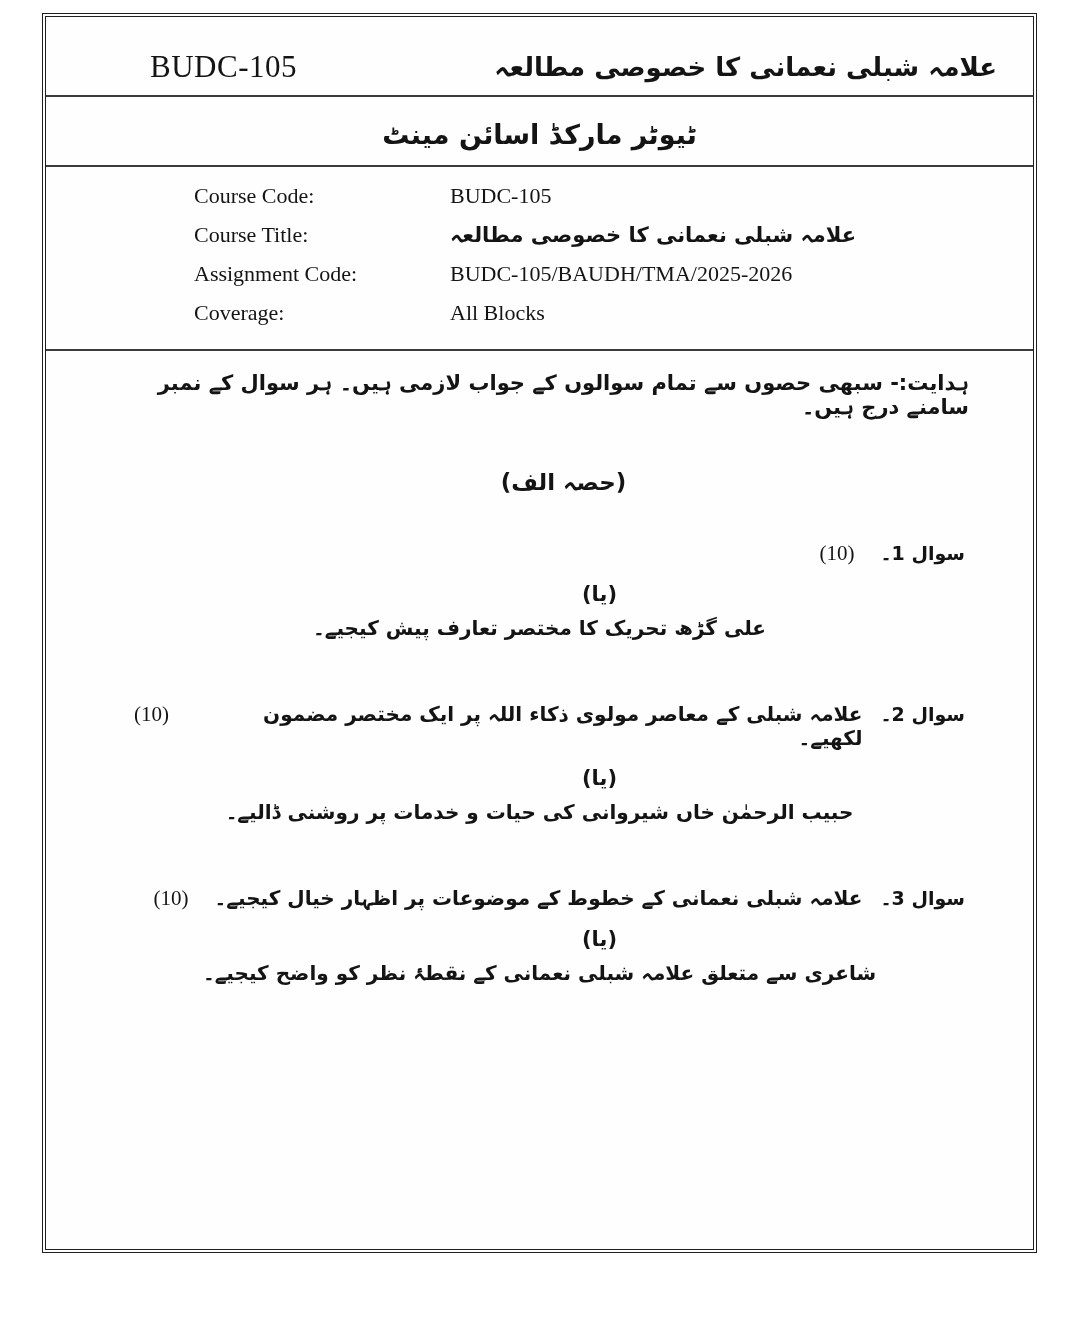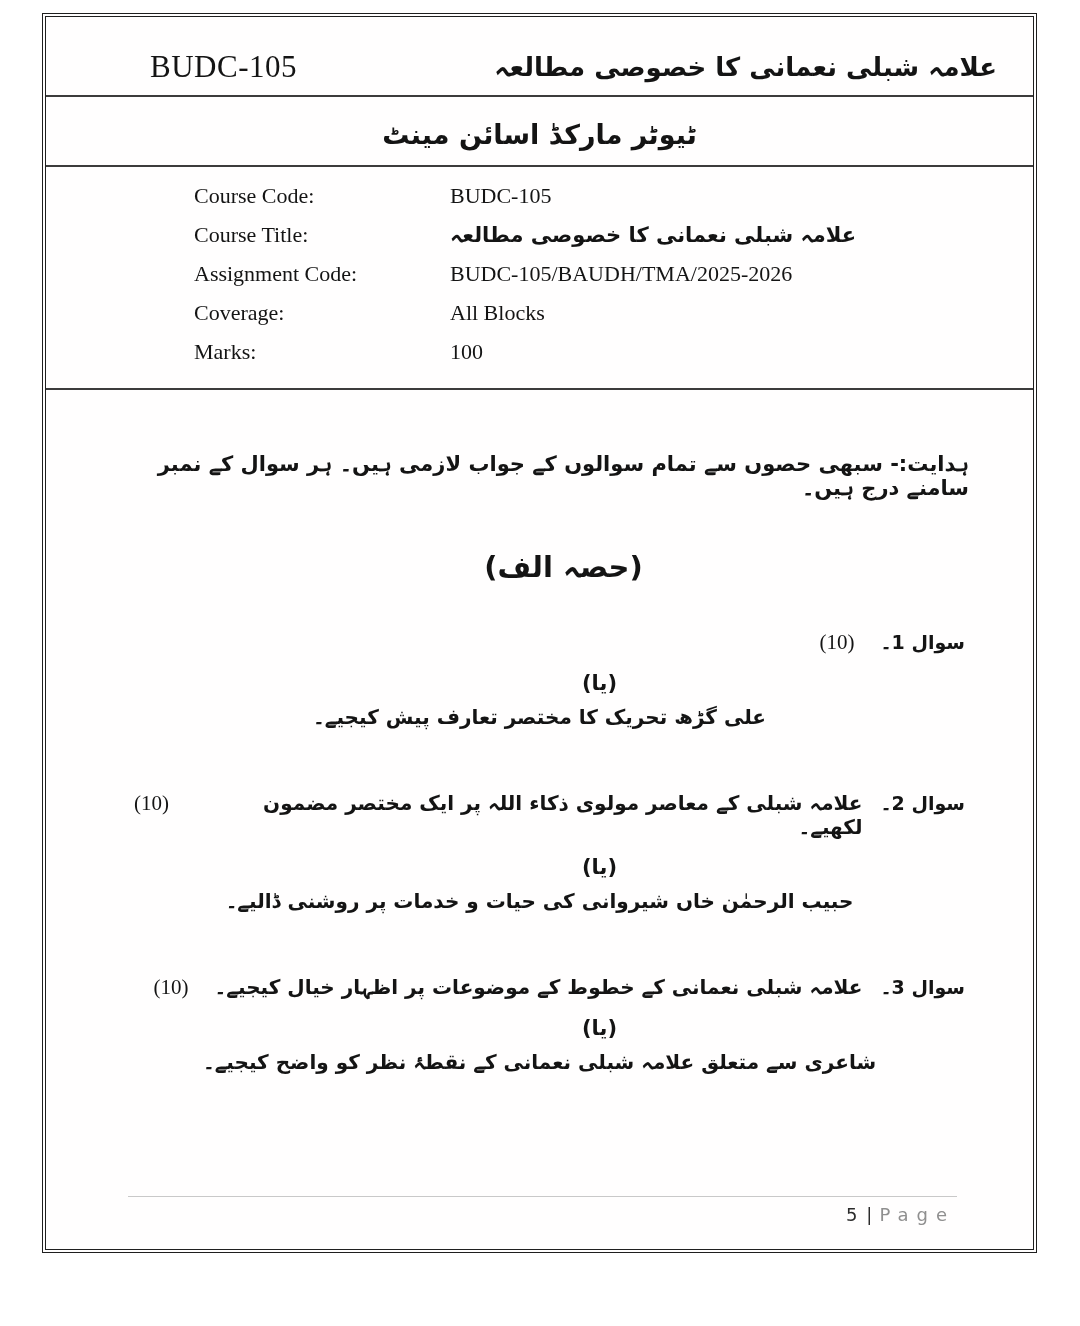--- a/index.html
+++ b/index.html
@@ -60,28 +60,28 @@
   .info td.val .urdu-val {
     font-family: "DejaVu Sans", sans-serif;
     font-weight: bold;
     font-size: 21px;
     direction: rtl;
     display: inline-block;
   }
   
   .instruction {
     text-align: right;
-    padding: 62px 64px 0 60px;
+    padding: 20px 64px 0 60px;
     font-size: 21px;
   }
   
   .section-heading {
     text-align: center;
     margin-top: 50px;
-    font-size: 29px;
+    font-size: 23px;
     position: relative;
     left: 24px;
   }
   
   .q-line {
     display: flex;
     align-items: baseline;
     gap: 18px;
     padding: 0 68px 0 88px;
     margin-top: 62px;
@@ -161,24 +161,20 @@
           <span class="urdu-val" dir="rtl">علامہ شبلی نعمانی کا خصوصی مطالعہ</span>
         </td>
       </tr>
       <tr>
         <td class="lbl">Assignment Code:</td>
         <td class="val">BUDC-105/BAUDH/TMA/2025-2026</td>
       </tr>
       <tr>
         <td class="lbl">Coverage:</td>
         <td class="val">All Blocks</td>
-      </tr>
-      <tr>
-        <td class="lbl">Marks:</td>
-        <td class="val">100</td>
       </tr>
     </tbody>
   </table>
 
   <hr class="rule">
 
   <div class="instruction urdu" dir="rtl">ہدایت:- سبھی حصوں سے تمام سوالوں کے جواب لازمی ہیں۔ ہر سوال کے نمبر سامنے درج ہیں۔</div>
 
   <div class="section-heading urdu" dir="rtl">(حصہ الف)</div>
 
@@ -204,20 +200,14 @@
   <section>
     <div class="q-line" dir="rtl">
       <span class="q-num urdu">سوال 3۔</span>
       <span class="q-text urdu">علامہ شبلی نعمانی کے خطوط کے موضوعات پر اظہار خیال کیجیے۔</span>
       <span class="q-marks">(10)</span>
     </div>
     <div class="or-line urdu" dir="rtl">(یا)</div>
     <div class="alt-line urdu" dir="rtl">شاعری سے متعلق علامہ شبلی نعمانی کے نقطۂ نظر کو واضح کیجیے۔</div>
   </section>
 
-  <div class="footer">
-    <hr class="footer-rule">
-    <div class="footer-text">
-      <span class="page-num">5</span><span class="page-sep">|</span><span class="page-label">Page</span>
-    </div>
-  </div>
 
 </div>
 
 </body></html>

